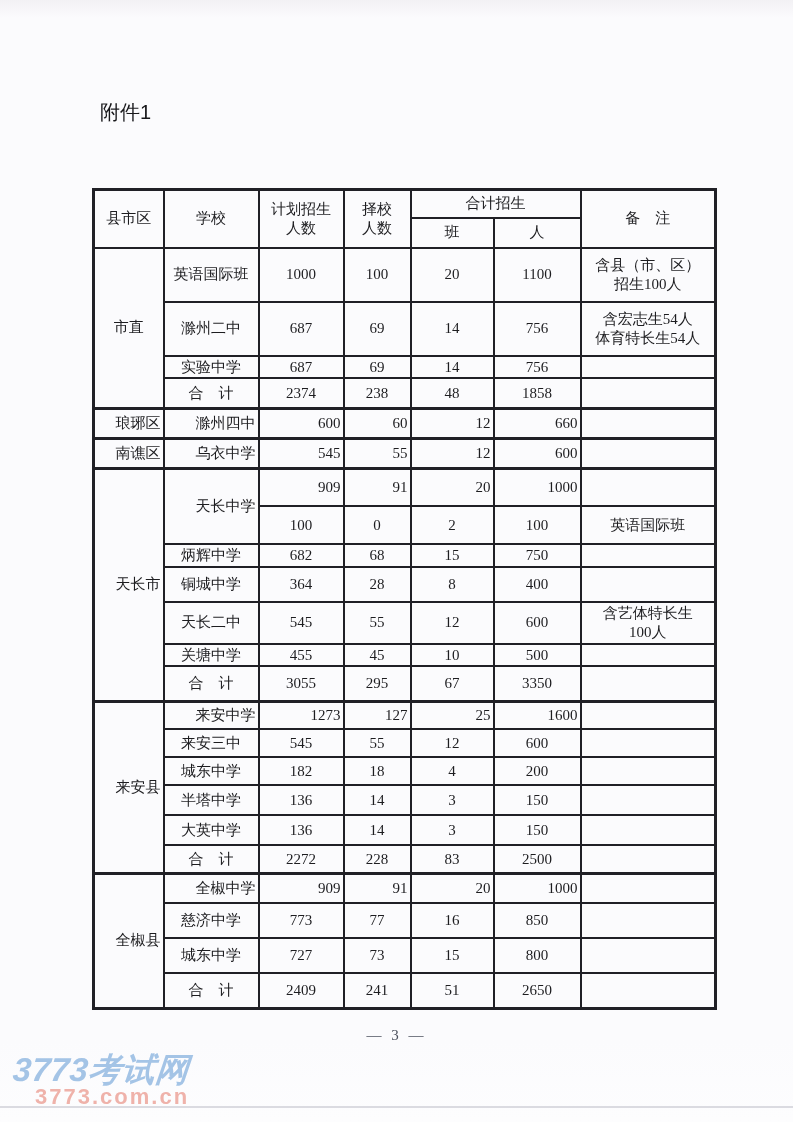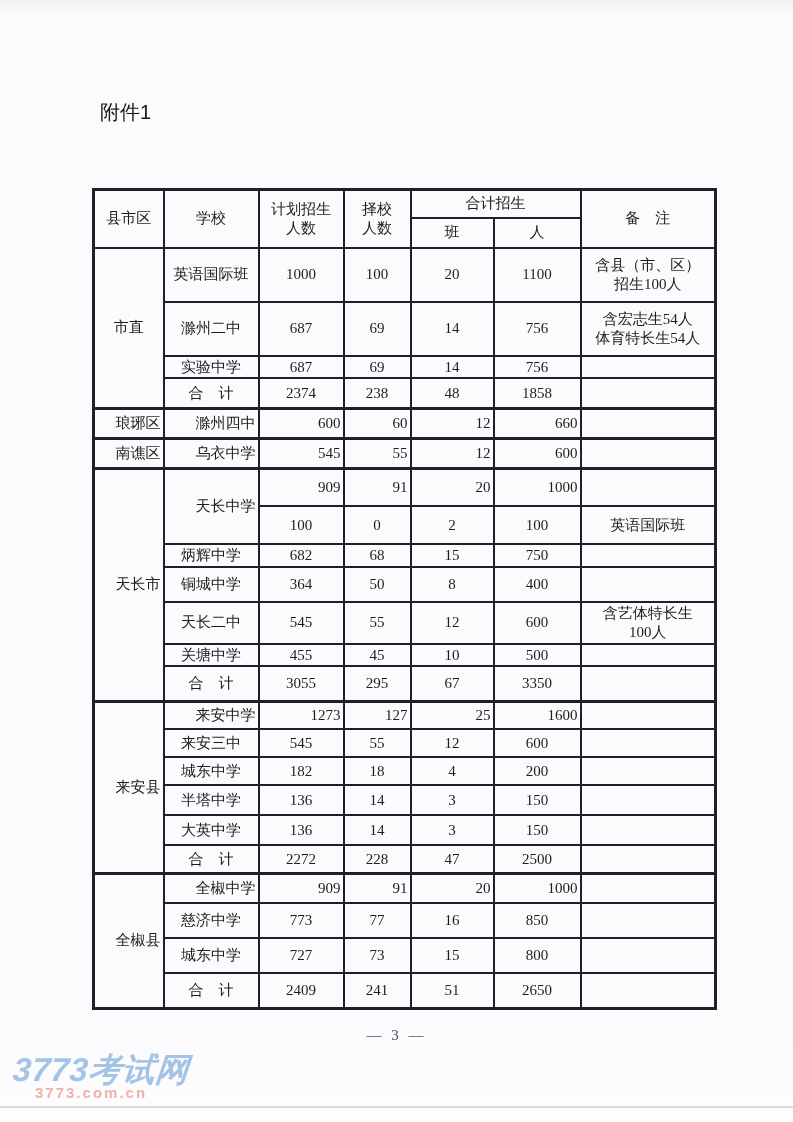--- a/index.html
+++ b/index.html
@@ -46,21 +46,21 @@
   }
   .wm-name {
     position:absolute; left:13px; top:1048px;
     font-family:"Liberation Sans","DejaVu Sans",sans-serif;
     font-weight:700; font-style:italic; font-size:33px;
     color:#a4c4e6; transform:skewX(-5deg); letter-spacing:0.5px;
   }
   .wm-url {
     position:absolute; left:35px; top:1084px;
     font-family:"Liberation Sans","DejaVu Sans",sans-serif;
-    font-weight:700; font-size:15px; color:#efb2aa; letter-spacing:2px;
+    font-weight:700; font-size:22px; color:#efb2aa; letter-spacing:2px;
   }
   .scan-line {
     position:absolute; left:0; top:1106px; width:793px; height:2px;
     background:#dbdbe1;
   }
 </style>
 </head>
 <body>
 
 <div class="page">
@@ -182,21 +182,21 @@
         <td>炳辉中学</td>
         <td>682</td>
         <td>68</td>
         <td>15</td>
         <td>750</td>
         <td class="c-remark"></td>
       </tr>
       <tr class="h32">
         <td>铜城中学</td>
         <td>364</td>
-        <td>50</td>
+        <td>28</td>
         <td>8</td>
         <td>400</td>
         <td class="c-remark"></td>
       </tr>
       <tr class="h48">
         <td>天长二中</td>
         <td>545</td>
         <td>55</td>
         <td>12</td>
         <td>600</td>
@@ -260,21 +260,21 @@
         <td>136</td>
         <td>14</td>
         <td>3</td>
         <td>150</td>
         <td class="c-remark"></td>
       </tr>
       <tr class="h28">
         <td>合　计</td>
         <td>2272</td>
         <td>228</td>
-        <td>47</td>
+        <td>83</td>
         <td>2500</td>
         <td class="c-remark"></td>
       </tr>
 
       <tr class="h30 gsep">
         <td class="c-district" rowspan="4">全椒县</td>
         <td>全椒中学</td>
         <td>909</td>
         <td>91</td>
         <td>20</td>

